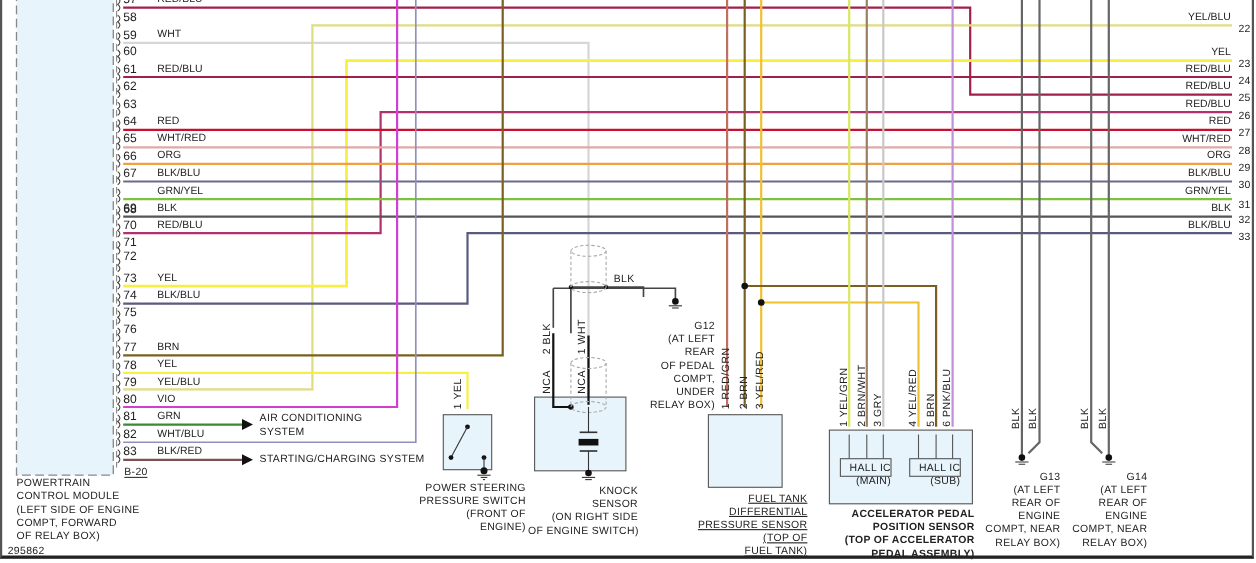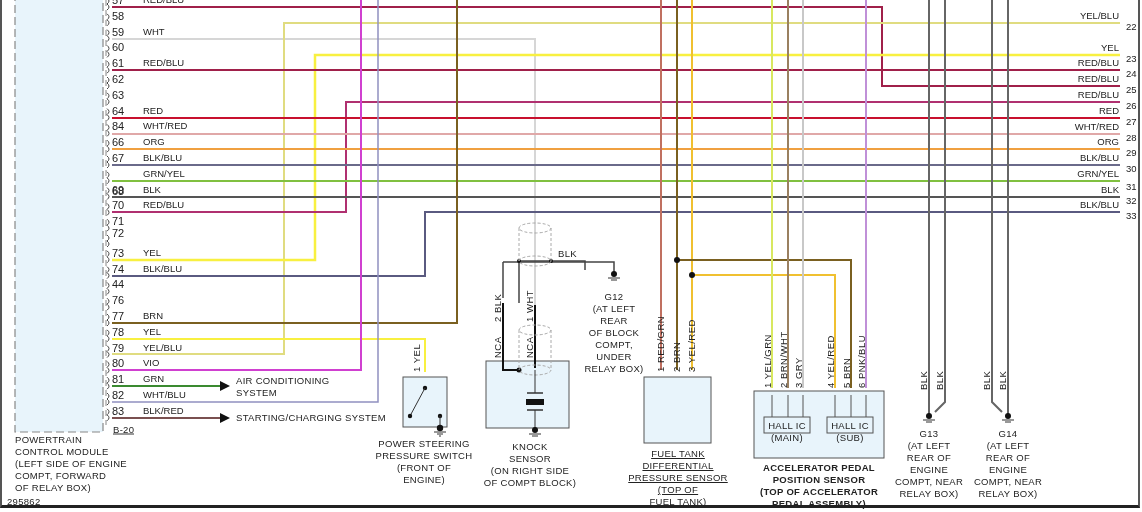--- a/index.html
+++ b/index.html
@@ -1,20 +1,20 @@
 <!DOCTYPE html>
 <html><head>
 <meta charset="utf-8">
 <style>
   html, body { margin:0; padding:0; background:#fff; }
   body { width:1142px; height:512px; position:relative; overflow:hidden; font-family:"Liberation Sans", sans-serif; }
   #frame { position:absolute; left:0; top:0; width:1140px; height:508px; border-left:2px solid #555; border-right:2px solid #555; border-bottom:3px solid #222; box-sizing:border-box; }
   svg#diagram { position:absolute; left:0; top:0; }
   .lbl { position:absolute; font-size:9.5px; color:#222; letter-spacing:0.3px; line-height:12px; white-space:nowrap; }
-  .ctr { text-align:center; }
+  .ctr { text-align:right; }
   .pin { position:absolute; font-size:11px; color:#222; left:112px; }
   .wire-lbl { position:absolute; font-size:9.5px; color:#222; left:143px; }
   .rlbl { position:absolute; font-size:9.5px; color:#222; right:23px; text-align:right; }
   .rnum { position:absolute; font-size:9.5px; color:#222; left:1126px; }
   .vtext { position:absolute; font-size:9.5px; color:#222; transform:rotate(-90deg); transform-origin:left top; white-space:nowrap; letter-spacing:0.5px; }
 </style>
 </head>
 <body>
 
 <div id="frame"></div>
@@ -194,41 +194,41 @@
     <div class="pin" style="top: 41.4px;">60</div>
     <div class="wire-lbl" style="top: 41.4px;"></div>
     <div class="pin" style="top: 57.2px;">61</div>
     <div class="wire-lbl" style="top: 57.2px;">RED/BLU</div>
     <div class="pin" style="top: 73px;">62</div>
     <div class="wire-lbl" style="top: 73px;"></div>
     <div class="pin" style="top: 88.8px;">63</div>
     <div class="wire-lbl" style="top: 88.8px;"></div>
     <div class="pin" style="top: 104.6px;">64</div>
     <div class="wire-lbl" style="top: 104.6px;">RED</div>
-    <div class="pin" style="top: 120.4px;">84</div>
+    <div class="pin" style="top: 120.4px;">65</div>
     <div class="wire-lbl" style="top: 120.4px;">WHT/RED</div>
     <div class="pin" style="top: 136.2px;">66</div>
     <div class="wire-lbl" style="top: 136.2px;">ORG</div>
     <div class="pin" style="top: 152px;">67</div>
     <div class="wire-lbl" style="top: 152px;">BLK/BLU</div>
     <div class="pin" style="top: 185px;">68</div>
     <div class="wire-lbl" style="top: 167.8px;">GRN/YEL</div>
     <div class="pin" style="top: 183.6px;">69</div>
     <div class="wire-lbl" style="top: 183.6px;">BLK</div>
     <div class="pin" style="top: 199.4px; text-align: center;">70</div>
     <div class="wire-lbl" style="top: 199.4px;">RED/BLU</div>
     <div class="pin" style="top: 215.2px;">71</div>
     <div class="wire-lbl" style="top: 215.2px;"></div>
     <div class="pin" style="top: 227px;">72</div>
     <div class="wire-lbl" style="top: 231px;"></div>
     <div class="pin" style="top: 246.8px;">73</div>
     <div class="wire-lbl" style="top: 246.8px;">YEL</div>
     <div class="pin" style="top: 262.6px;">74</div>
     <div class="wire-lbl" style="top: 262.6px;">BLK/BLU</div>
-    <div class="pin" style="top: 278.4px;">44</div>
+    <div class="pin" style="top: 278.4px;">75</div>
     <div class="wire-lbl" style="top: 278.4px;"></div>
     <div class="pin" style="top: 294.2px;">76</div>
     <div class="wire-lbl" style="top: 294.2px;"></div>
     <div class="pin" style="top: 310px;">77</div>
     <div class="wire-lbl" style="top: 310px;">BRN</div>
     <div class="pin" style="top: 325.8px;">78</div>
     <div class="wire-lbl" style="top: 325.8px;">YEL</div>
     <div class="pin" style="top: 341.6px;">79</div>
     <div class="wire-lbl" style="top: 341.6px;">YEL/BLU</div>
     <div class="pin" style="top: 357.4px;">80</div>
@@ -295,27 +295,27 @@
 
 <div class="vtext" style="left:492px;top:322px;">2 BLK</div>
 <div class="vtext" style="left:524px;top:322px;">1 WHT</div>
 <div class="vtext" style="left:492px;top:358px;">NCA</div>
 <div class="vtext" style="left:524px;top:358px;">NCA</div>
 <div class="lbl" style="left:558px;top:248px;">BLK</div>
 <div class="lbl ctr" style="left:480px;top:441px;width:100px;" id="knock-label">
     <div>KNOCK</div>
     <div>SENSOR</div>
     <div>(ON RIGHT SIDE</div>
-    <div>OF COMPT BLOCK)</div>
+    <div>OF ENGINE SWITCH)</div>
   </div>
 <div class="lbl ctr" style="left:578px;top:291px;width:72px;" id="g12-label">
     <div>G12</div>
     <div>(AT LEFT</div>
     <div>REAR</div>
-    <div>OF BLOCK</div>
+    <div>OF PEDAL</div>
     <div>COMPT,</div>
     <div>UNDER</div>
     <div>RELAY BOX)</div>
   </div>
 
 <div id="fts-pins">
     <div class="vtext" style="left: 655px; top: 372px;">1 RED/GRN</div>
     <div class="vtext" style="left: 671px; top: 372px;">2 BRN</div>
     <div class="vtext" style="left: 686px; top: 372px;">3 YEL/RED</div>
   </div>

